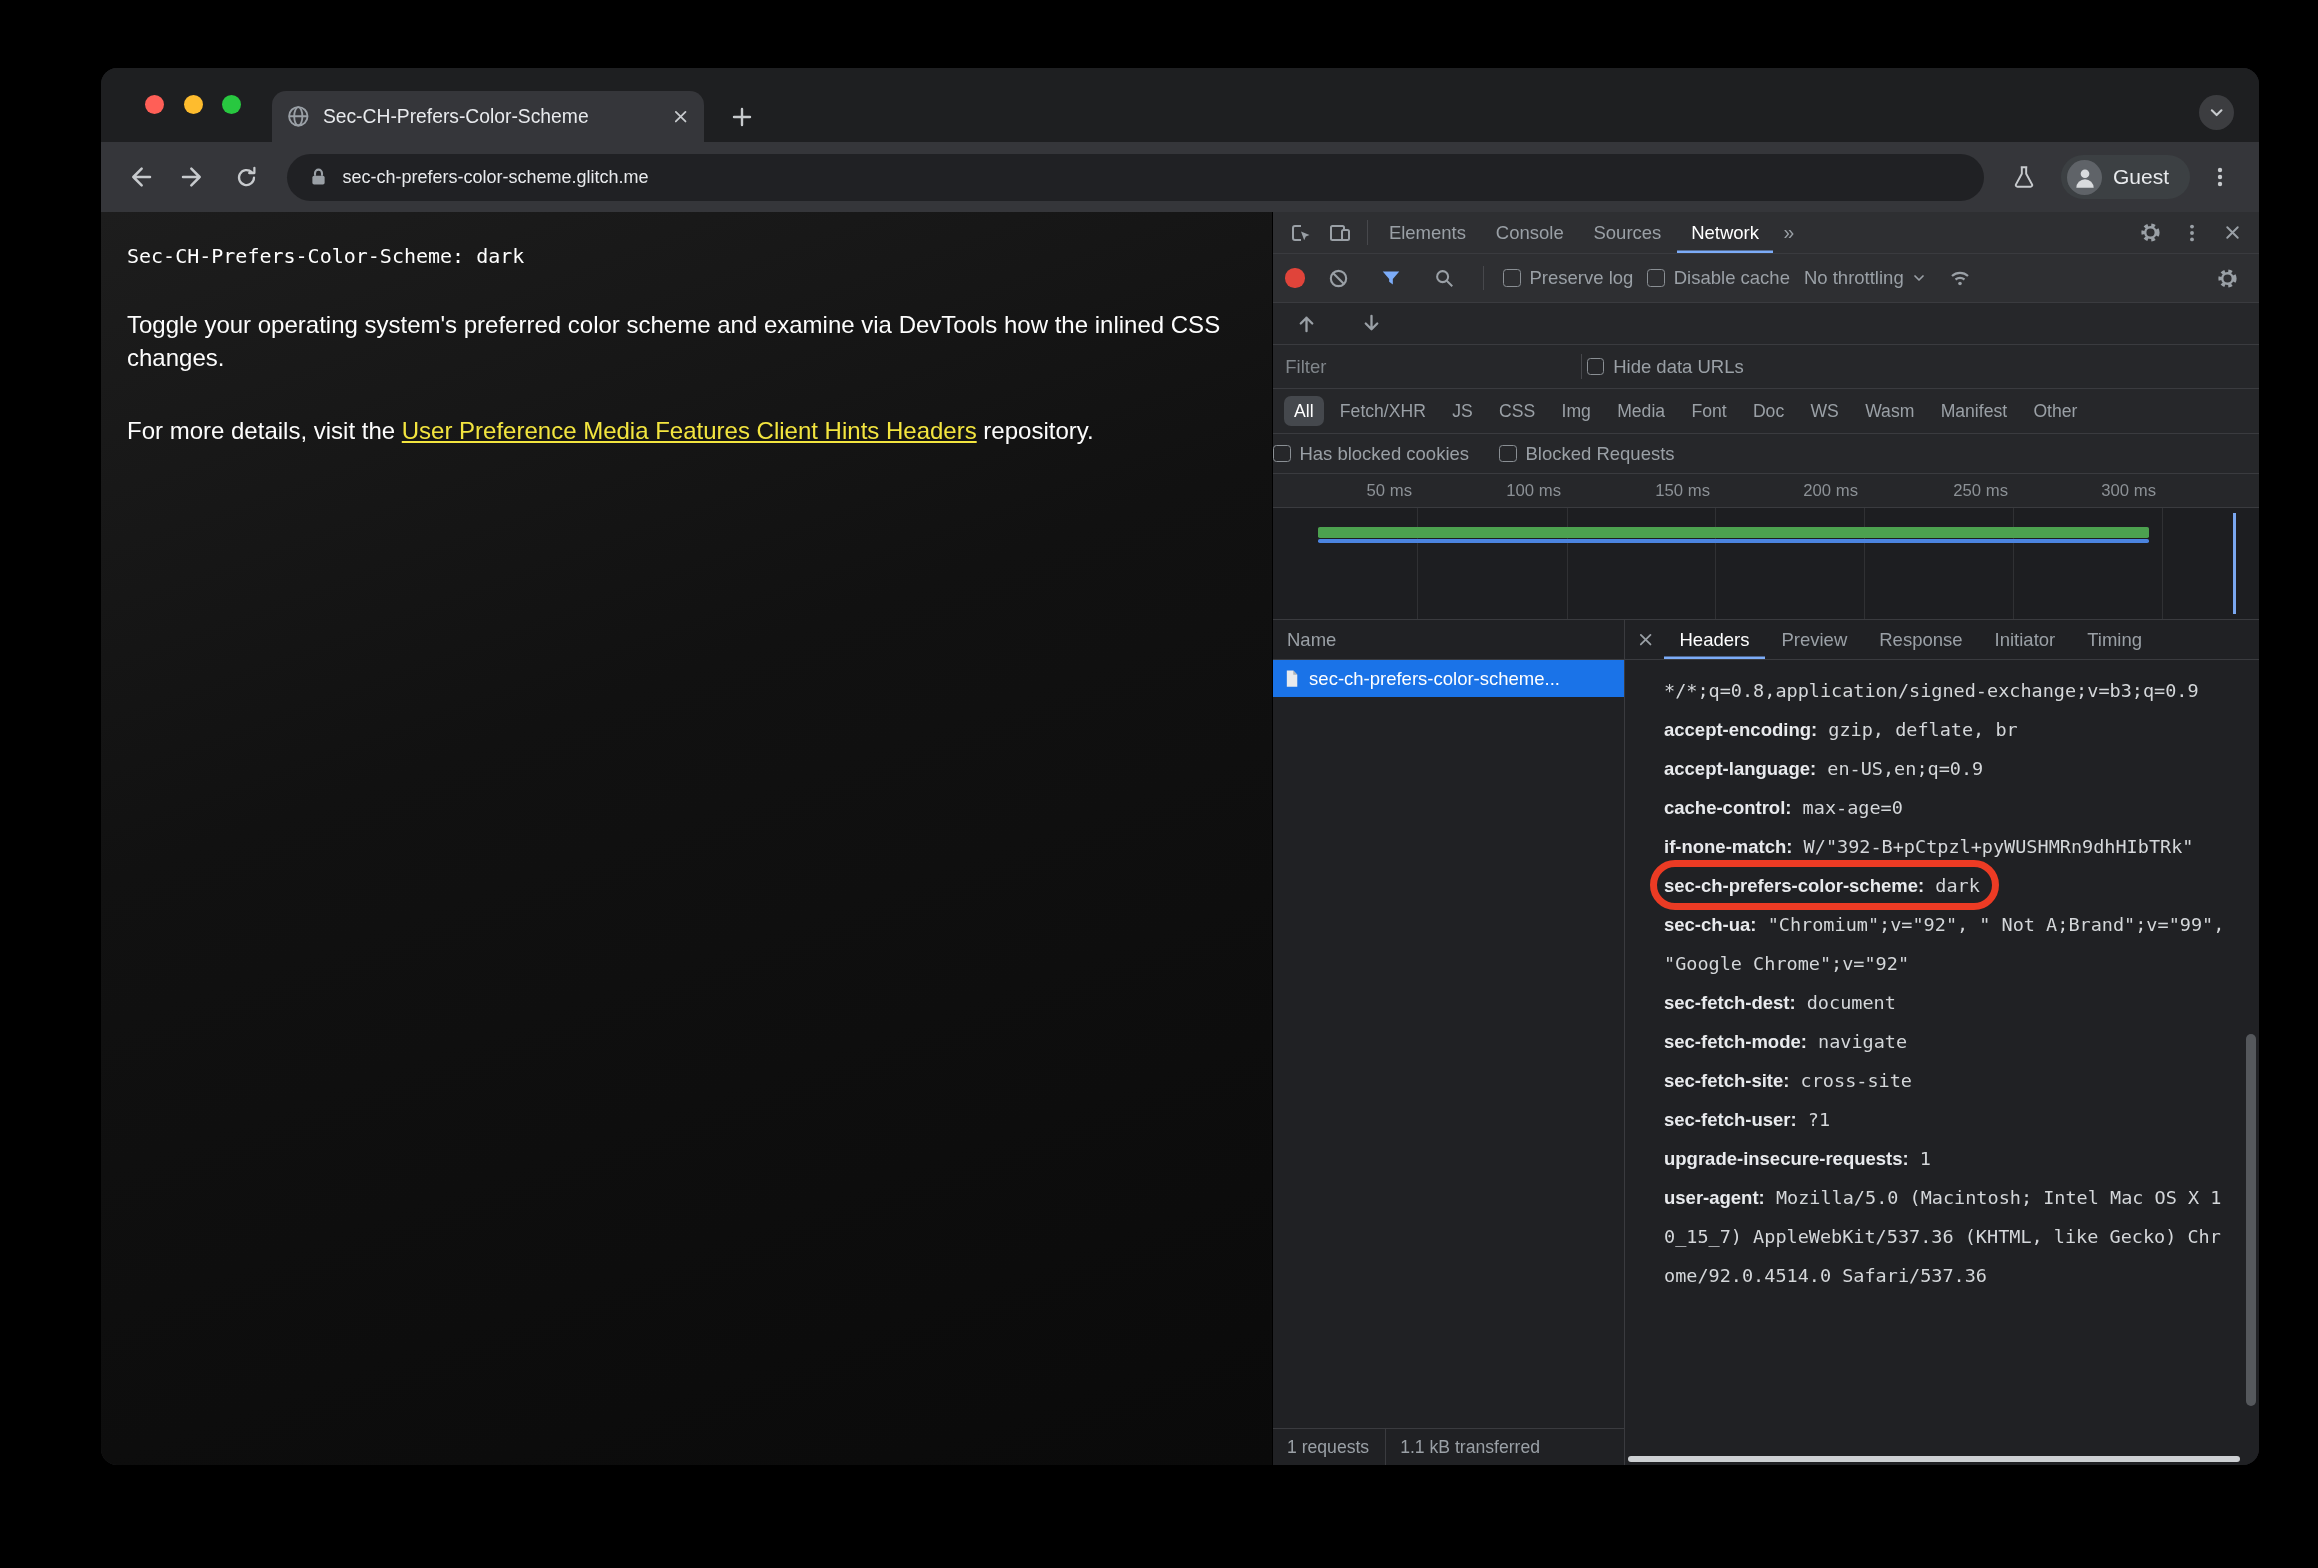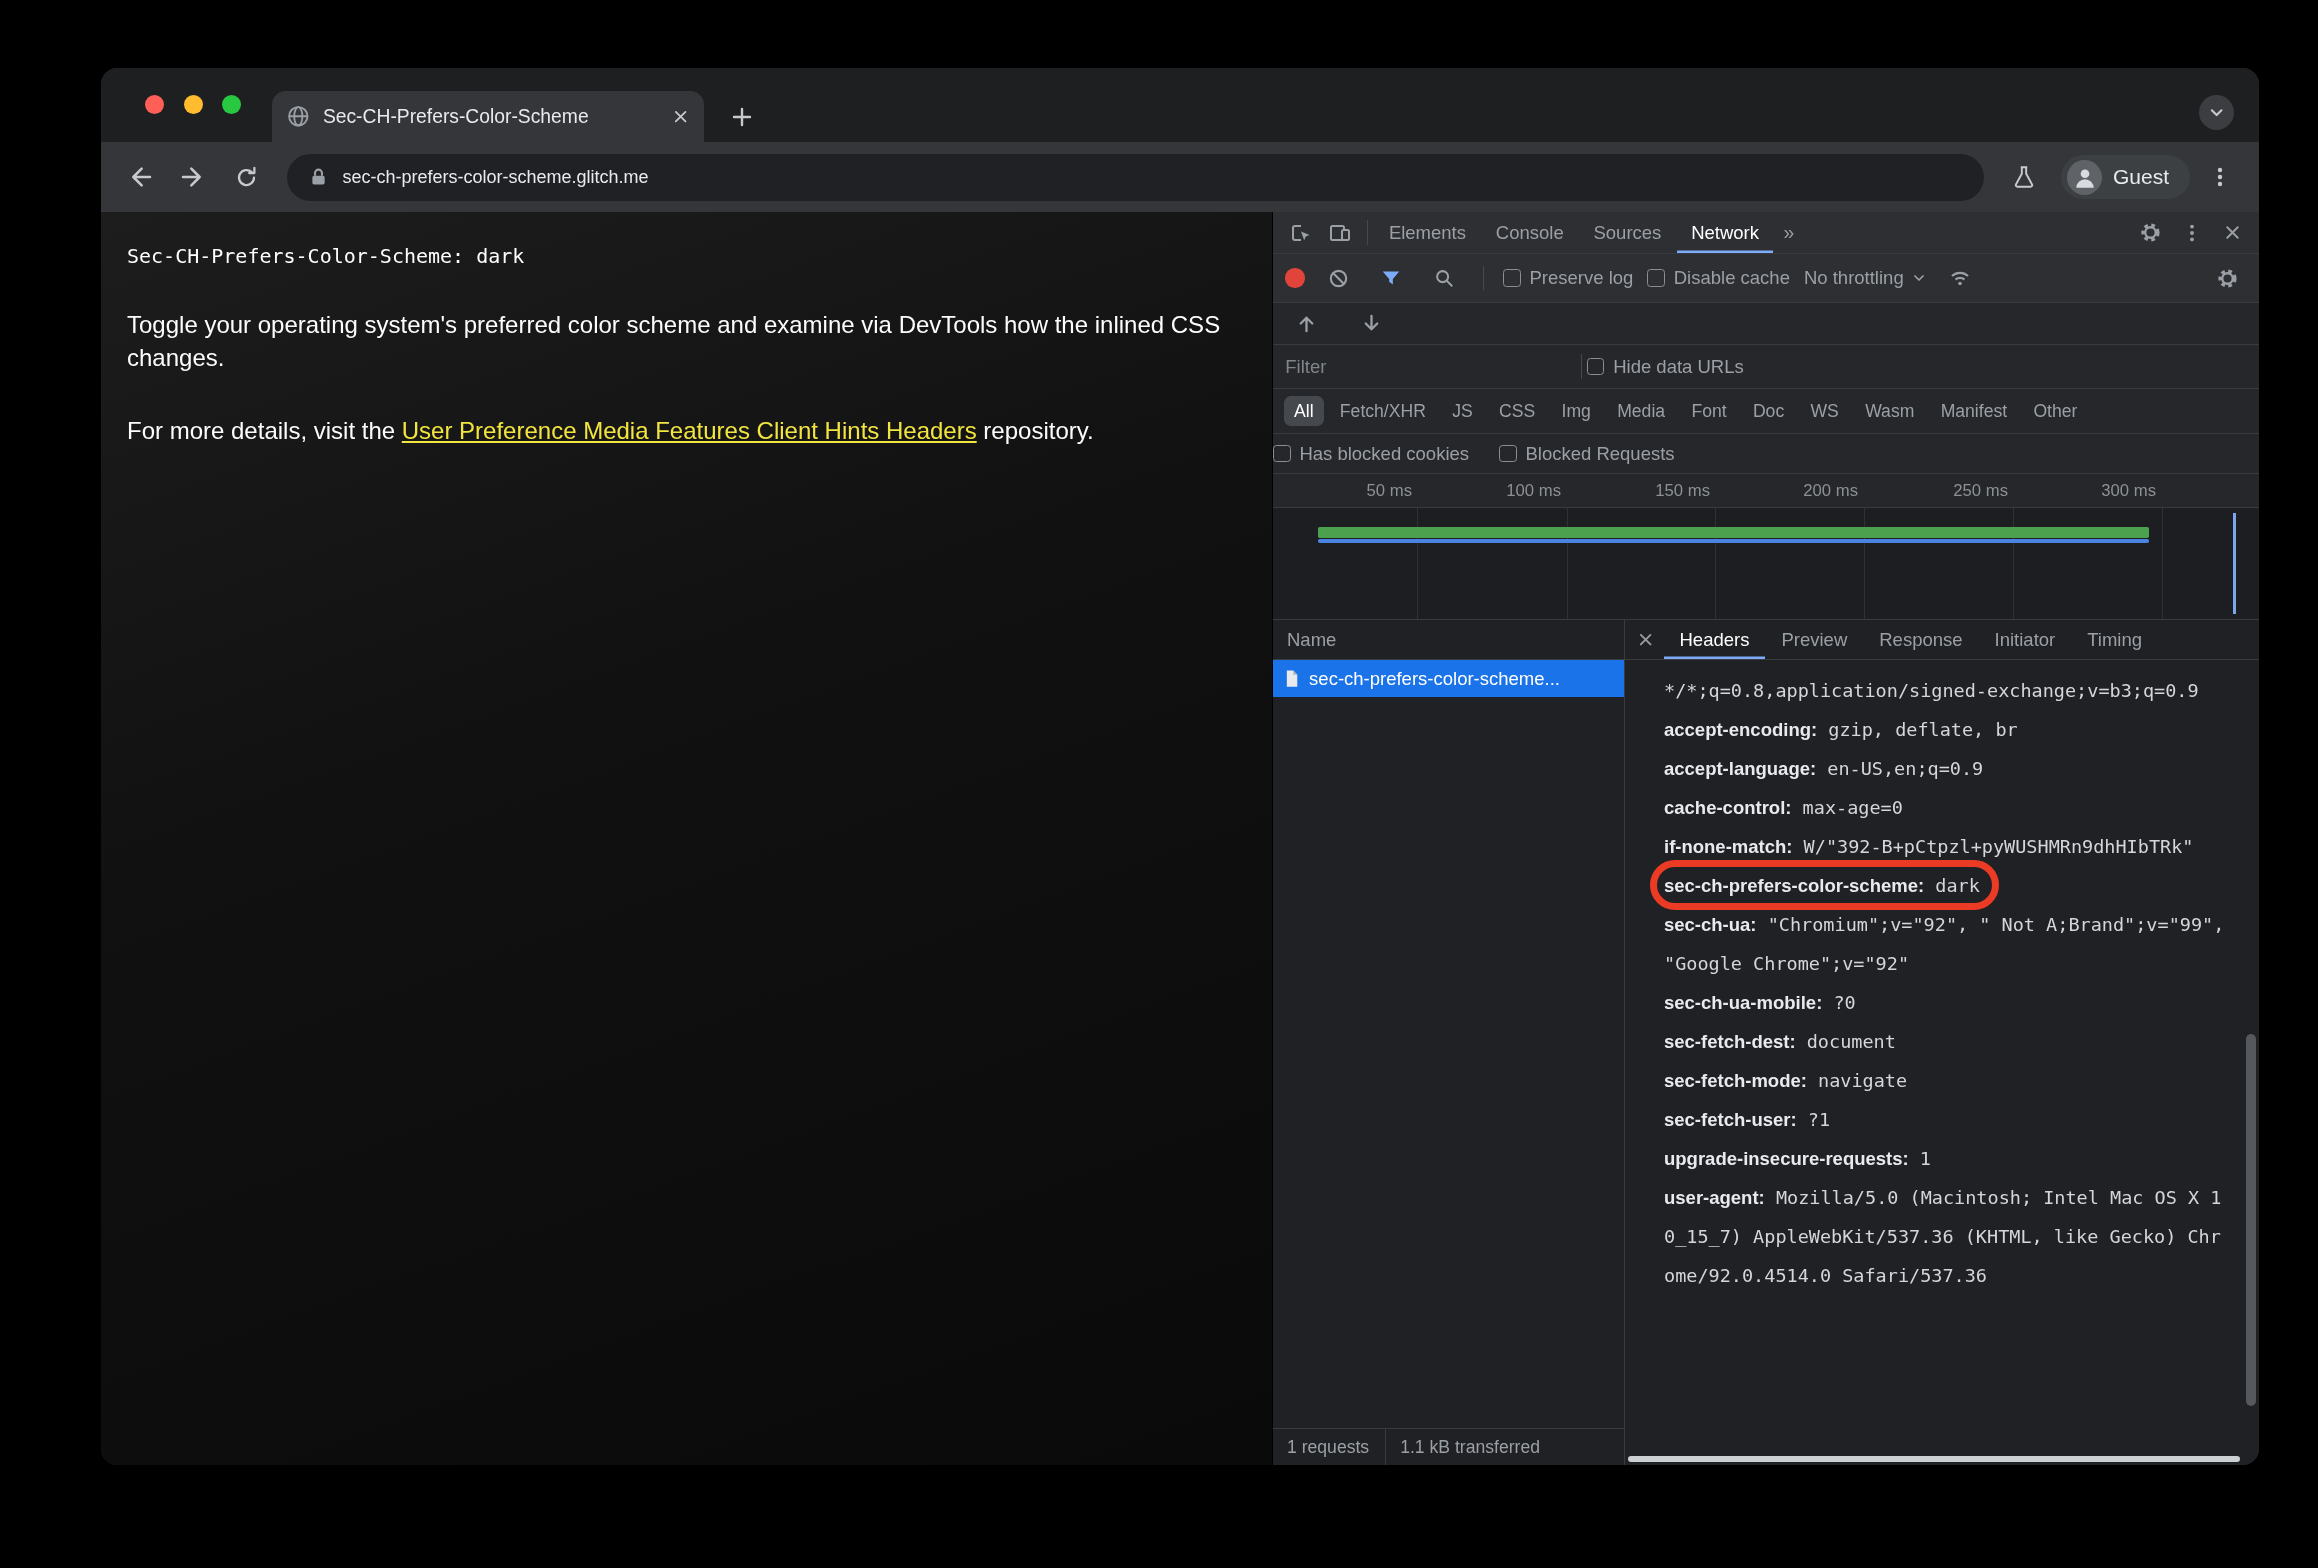--- a/index.html
+++ b/index.html
@@ -391,23 +391,23 @@
           </div>
 
           <div class="hdrs">
             <div class="hdr"><span class="k"></span> <span class="v">*/*;q=0.8,application/signed-exchange;v=b3;q=0.9</span></div>
             <div class="hdr"><span class="k">accept-encoding:</span> <span class="v">gzip, deflate, br</span></div>
             <div class="hdr"><span class="k">accept-language:</span> <span class="v">en-US,en;q=0.9</span></div>
             <div class="hdr"><span class="k">cache-control:</span> <span class="v">max-age=0</span></div>
             <div class="hdr"><span class="k">if-none-match:</span> <span class="v">W/"392-B+pCtpzl+pyWUSHMRn9dhHIbTRk"</span></div>
             <div class="hdr"><span class="ovalwrap"><span class="k">sec-ch-prefers-color-scheme:</span> <span class="v">dark</span><span class="oval"></span></span></div>
             <div class="hdr"><span class="k">sec-ch-ua:</span> <span class="v">"Chromium";v="92", " Not A;Brand";v="99", "Google Chrome";v="92"</span></div>
-            <div class="hdr"><span class="k">sec-ch-ua-mobile:</span> <span class="v">?0</span></div>
             <div class="hdr"><span class="k">sec-fetch-dest:</span> <span class="v">document</span></div>
             <div class="hdr"><span class="k">sec-fetch-mode:</span> <span class="v">navigate</span></div>
+            <div class="hdr"><span class="k">sec-fetch-site:</span> <span class="v">cross-site</span></div>
             <div class="hdr"><span class="k">sec-fetch-user:</span> <span class="v">?1</span></div>
             <div class="hdr"><span class="k">upgrade-insecure-requests:</span> <span class="v">1</span></div>
             <div class="hdr"><span class="k">user-agent:</span> <span class="v">Mozilla/5.0 (Macintosh; Intel Mac OS X 10_15_7) AppleWebKit/537.36 (KHTML, like Gecko) Chrome/92.0.4514.0 Safari/537.36</span></div>
           </div>
 
           <span class="vscroll"></span>
           <span class="hscroll"></span>
         </div>
       </div>
 

